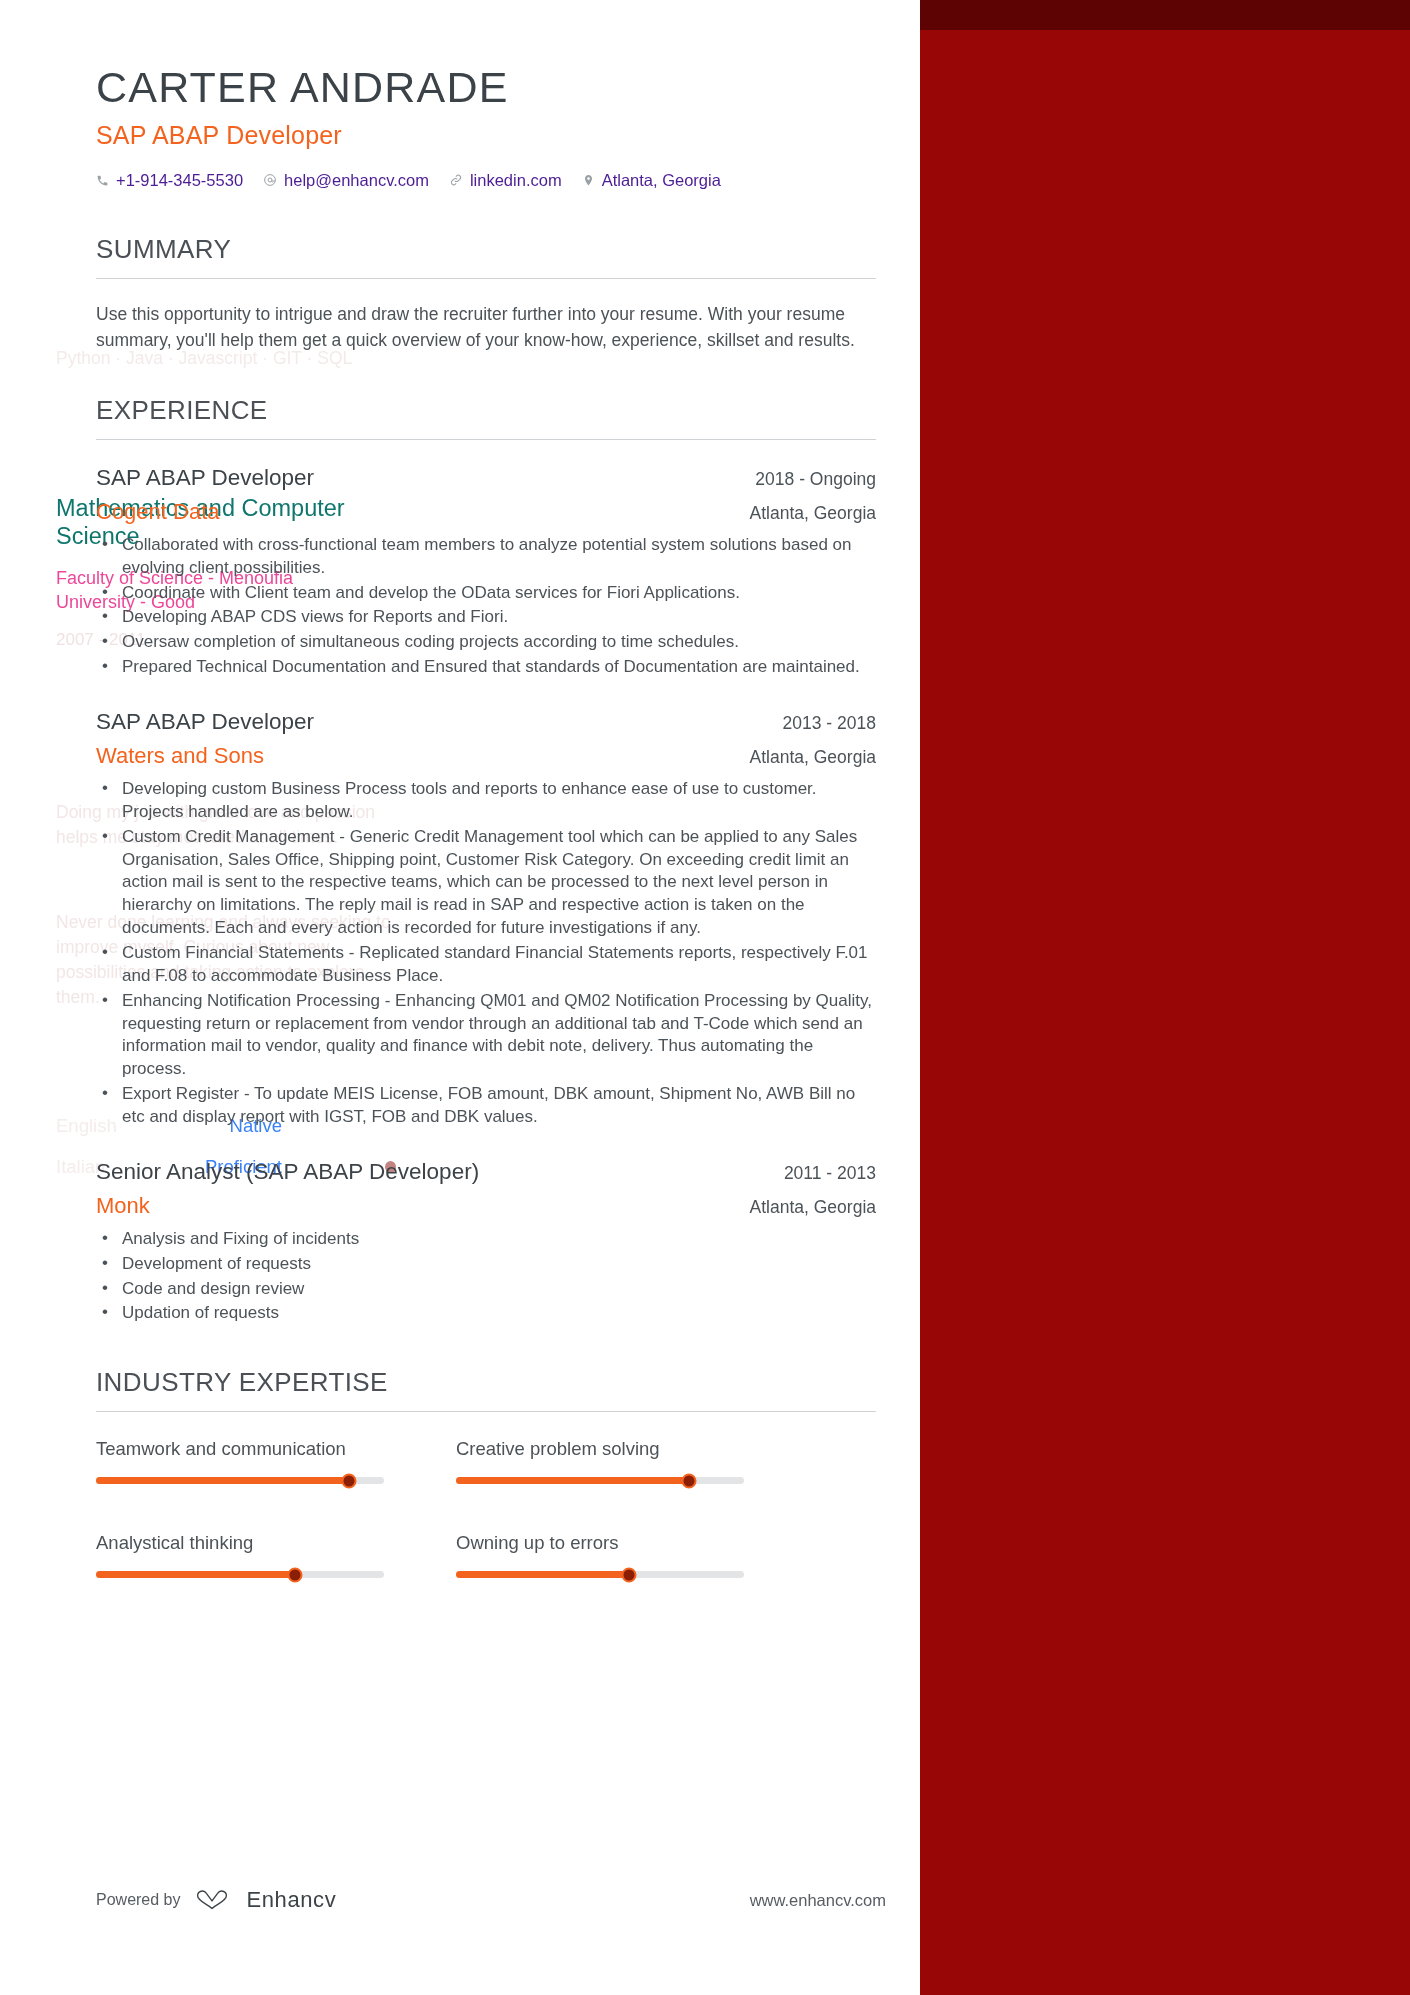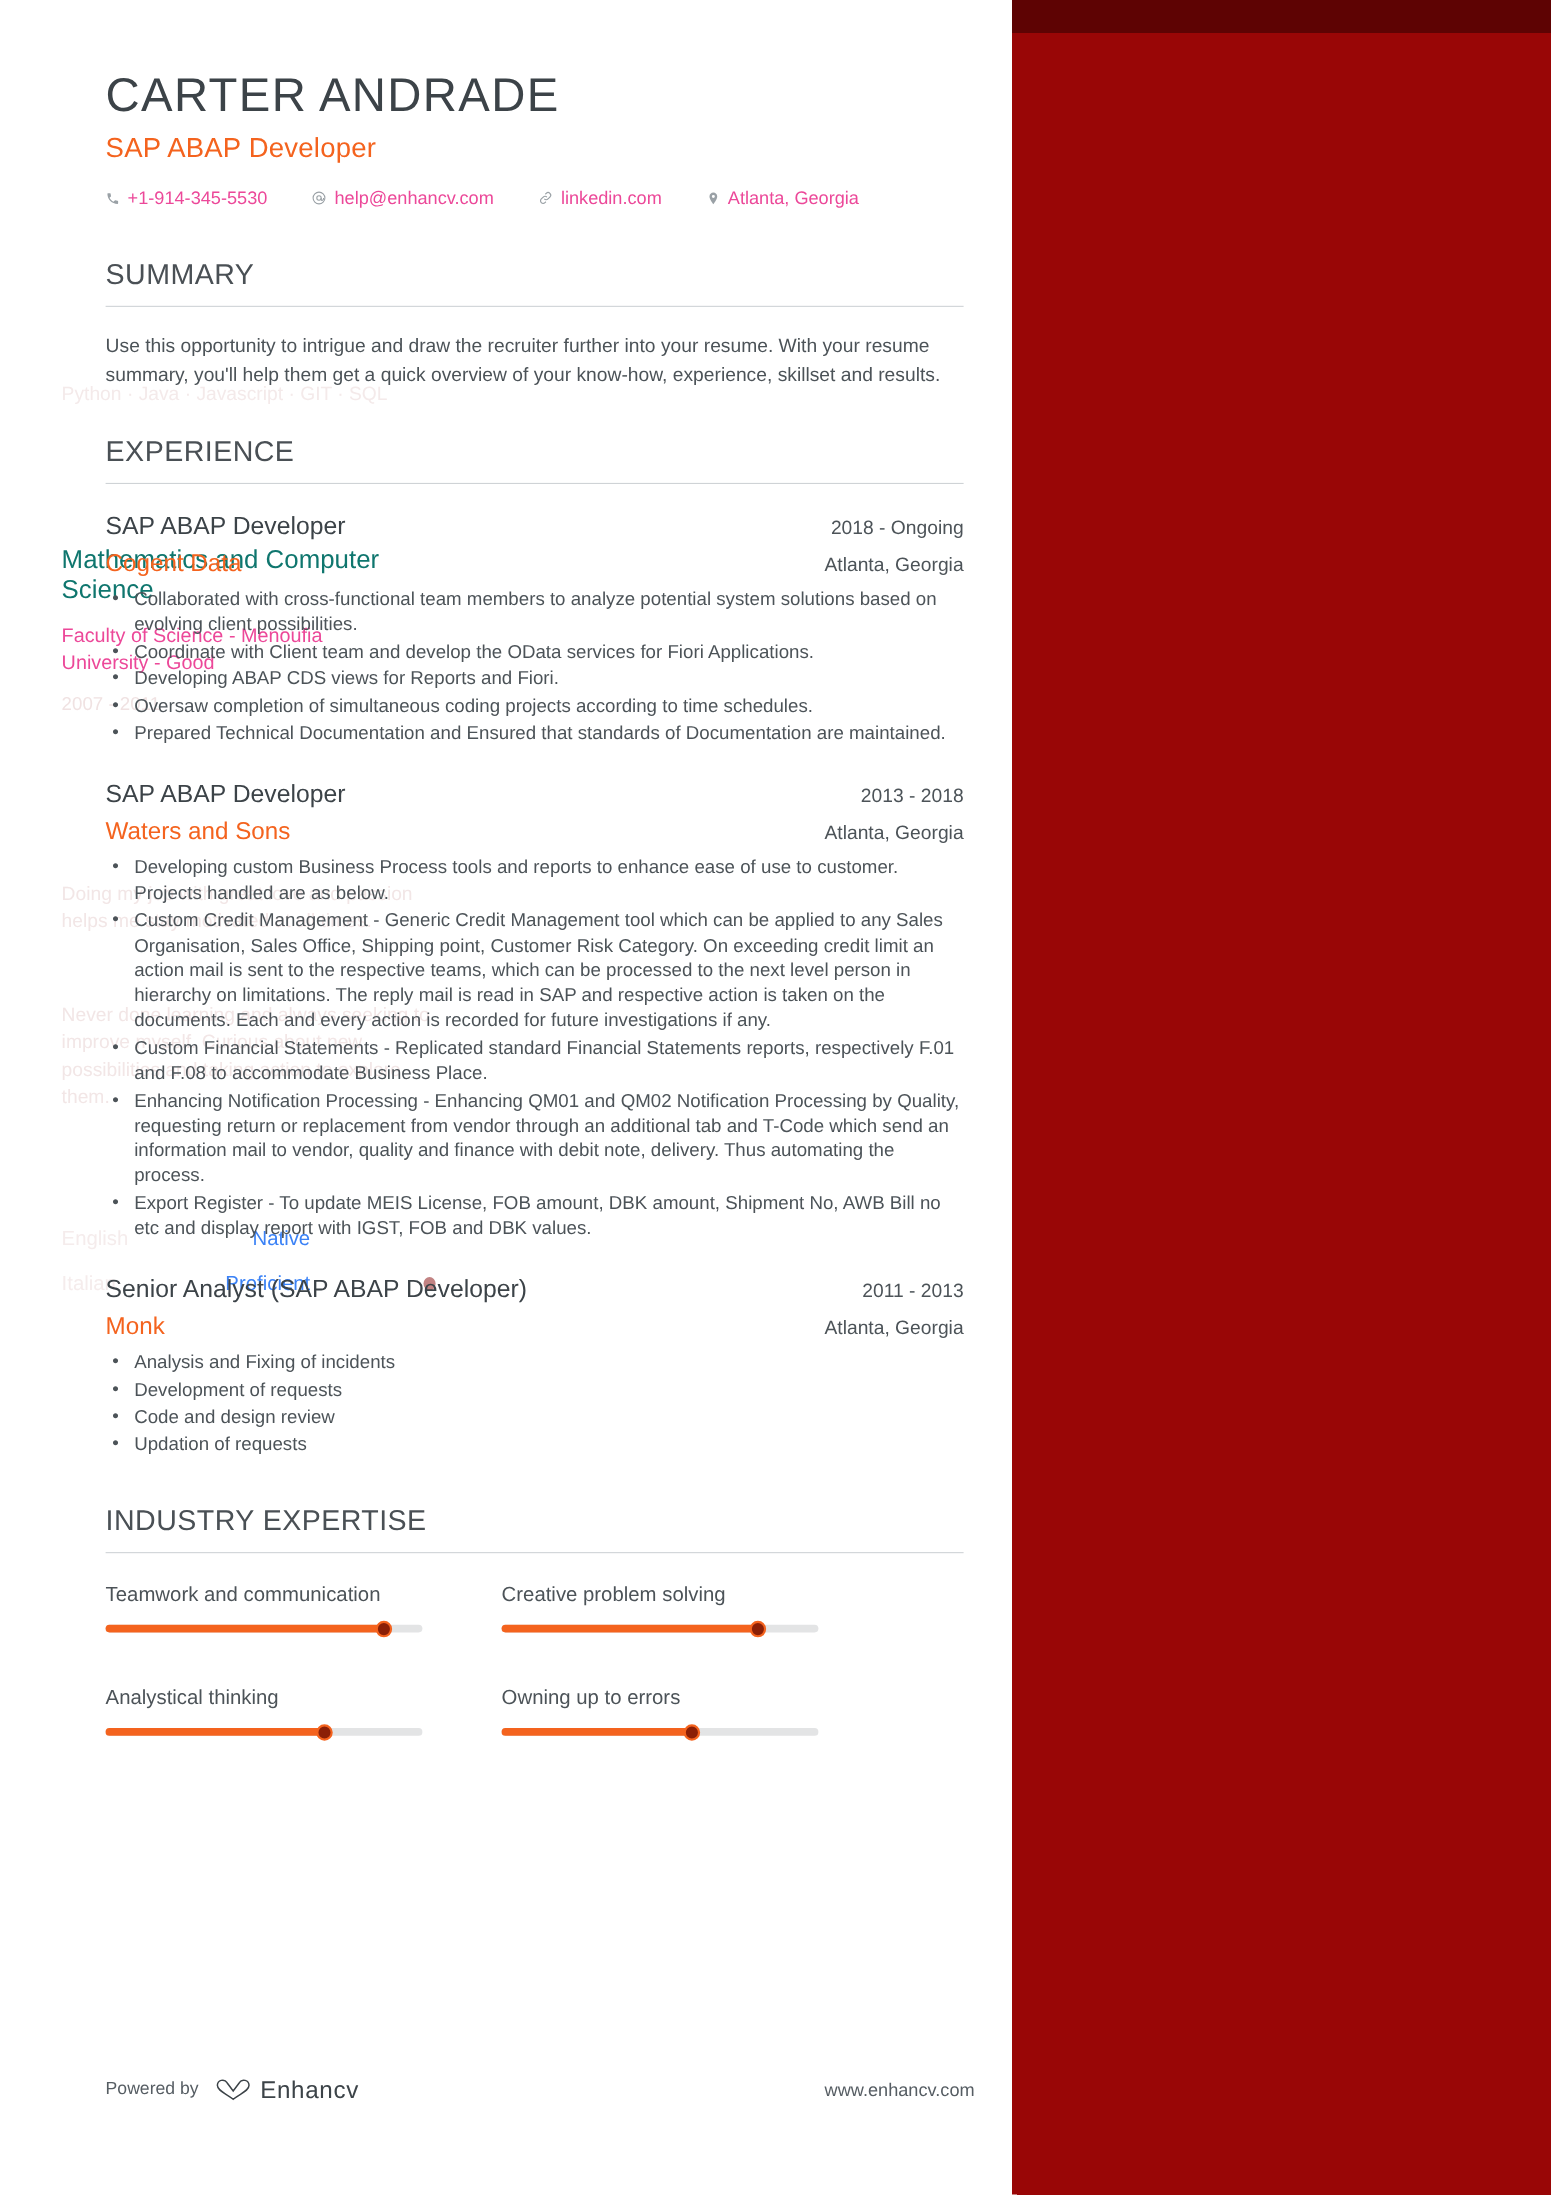--- a/index.html
+++ b/index.html
@@ -67,22 +67,22 @@
     padding:62px 0 0 96px;
   }
   .name{
     font-size:43px;font-weight:400;letter-spacing:1.2px;
     color:#3c4348;line-height:1.18;
   }
   .role{
     font-size:25px;color:#f4631e;margin-top:8px;letter-spacing:.2px;
   }
   .contacts{
-    display:flex;align-items:center;margin-top:21px;gap:40px;
-    font-size:16.5px;color:#ec4899;flex-wrap:wrap;
+    display:flex;align-items:center;margin-top:21px;gap:20px;
+    font-size:16.5px;color:#4c1d95;flex-wrap:wrap;
   }
   .contact{display:flex;align-items:center;gap:7px;}
   .cicon{color:#9aa1a6;display:inline-flex;align-items:center;}
 
   .sec{margin-top:44px;width:780px;}
   .sec-h{
     font-size:26px;font-weight:400;color:#4a5055;letter-spacing:.4px;
   }
   .sec-rule{height:1px;background:#cfd3d6;margin-top:13px;}
 
@@ -123,21 +123,21 @@
     width:15px;height:15px;border-radius:50%;
     background:#8b1f06;border:2.5px solid #f4631e;box-sizing:border-box;
   }
 
   
   .footer{
     position:absolute;left:96px;bottom:82px;width:790px;
     display:flex;align-items:center;justify-content:space-between;
   }
   .powered{display:flex;align-items:center;gap:14px;font-size:16px;color:#565d63;}
-  .logo-wrap{display:flex;align-items:center;gap:8px;}
+  .logo-wrap{display:flex;align-items:center;gap:18px;}
   .logo-text{font-size:22px;color:#3c4348;letter-spacing:.6px;}
   .site{font-size:16.5px;color:#565d63;}
 </style>
 </head>
 <body>
 
 <div class="page">
 
   <div class="sidebar">
     <div class="sidebar-topstrip"></div>

